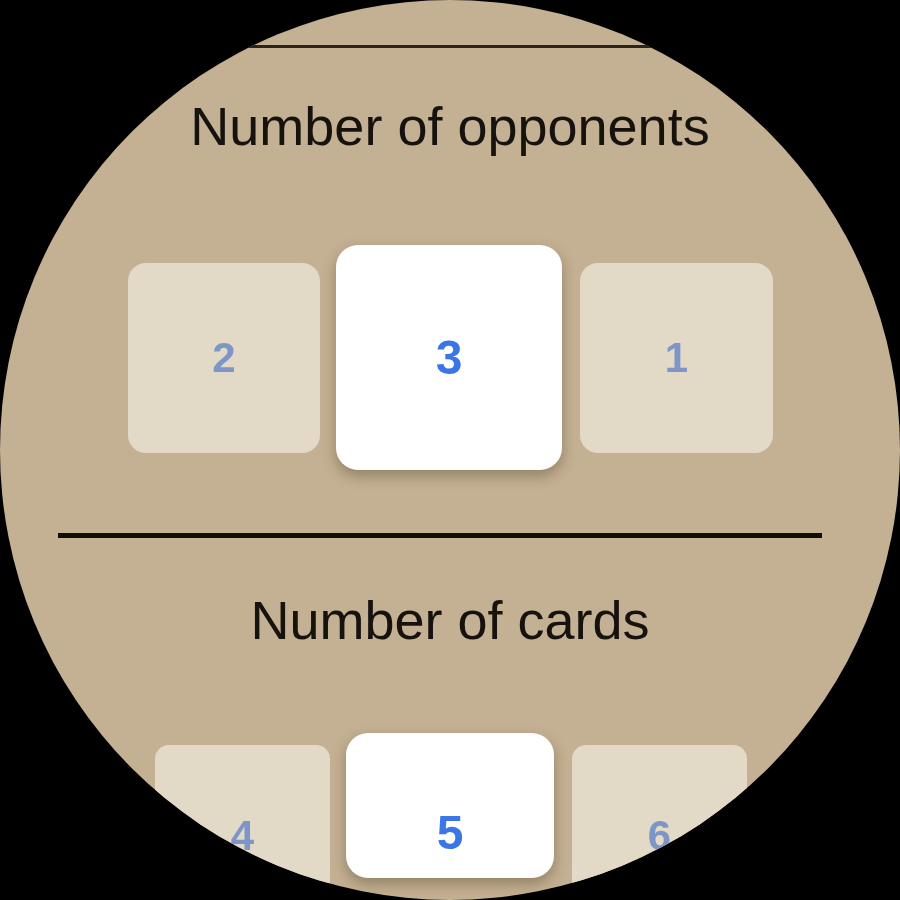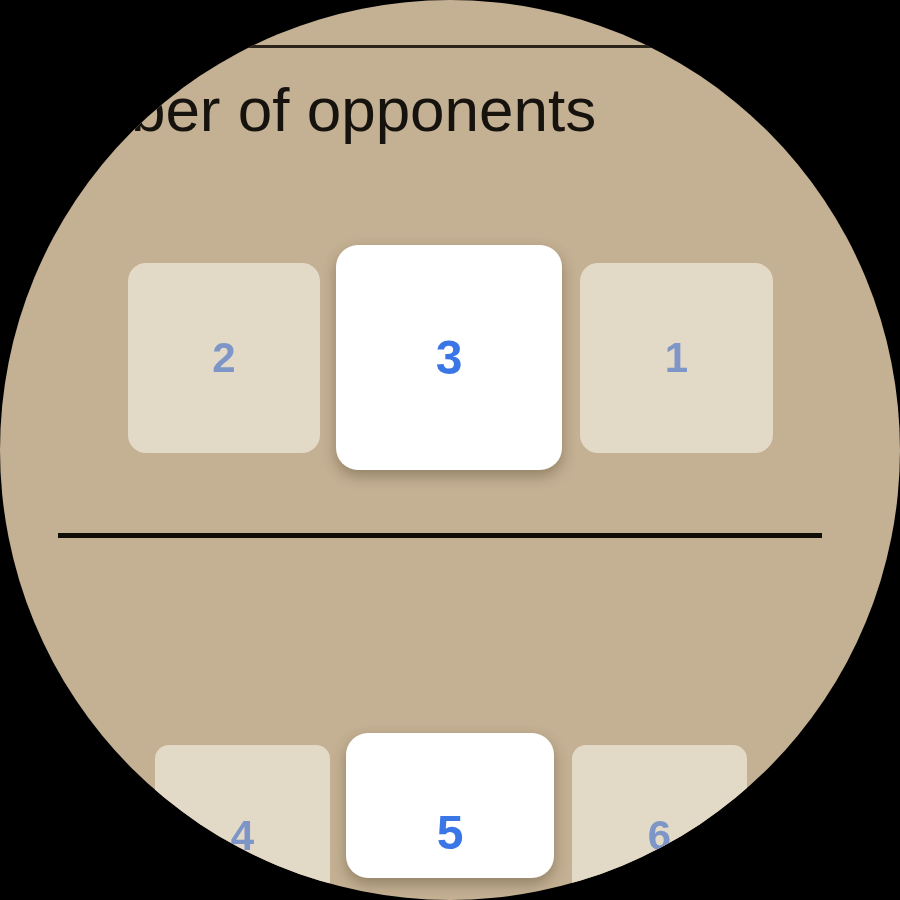--- a/index.html
+++ b/index.html
@@ -27,25 +27,27 @@
     position: absolute;
     left: 58px;
     width: 764px;
     background: #100c06;
   }
   .divider.top    { top: 45px;  height: 3px; opacity: .85; }
   .divider.middle { top: 533px; height: 5px; }
   .section-title {
     position: absolute;
     left: 0; right: 0;
+    text-align: center;
     color: #16120e;
-    font-size: 62px;
+    font-size: 54px;
     font-weight: 400;
     line-height: 56px;
     letter-spacing: 0px;
+    margin-top: 16px;
   }
   .title-opponents { top: 82px; }
   .title-cards     { top: 576px; }
   .option-card {
     position: absolute;
     display: flex;
     align-items: center;
     justify-content: center;
     box-sizing: border-box;
     background: #e3d9c7;
@@ -90,20 +92,21 @@
     <div class="option-card selected opt-3">
       <span>3</span>
     </div>
 
     <div class="option-card opt-1">
       <span>1</span>
     </div>
 
     <div class="divider middle"></div>
 
+    <div class="section-title title-cards">Number of cards</div>
 
     <div class="option-card opt-4">
       <span>4</span>
     </div>
 
     <div class="option-card selected opt-5">
       <span>5</span>
     </div>
 
     <div class="option-card opt-6">

